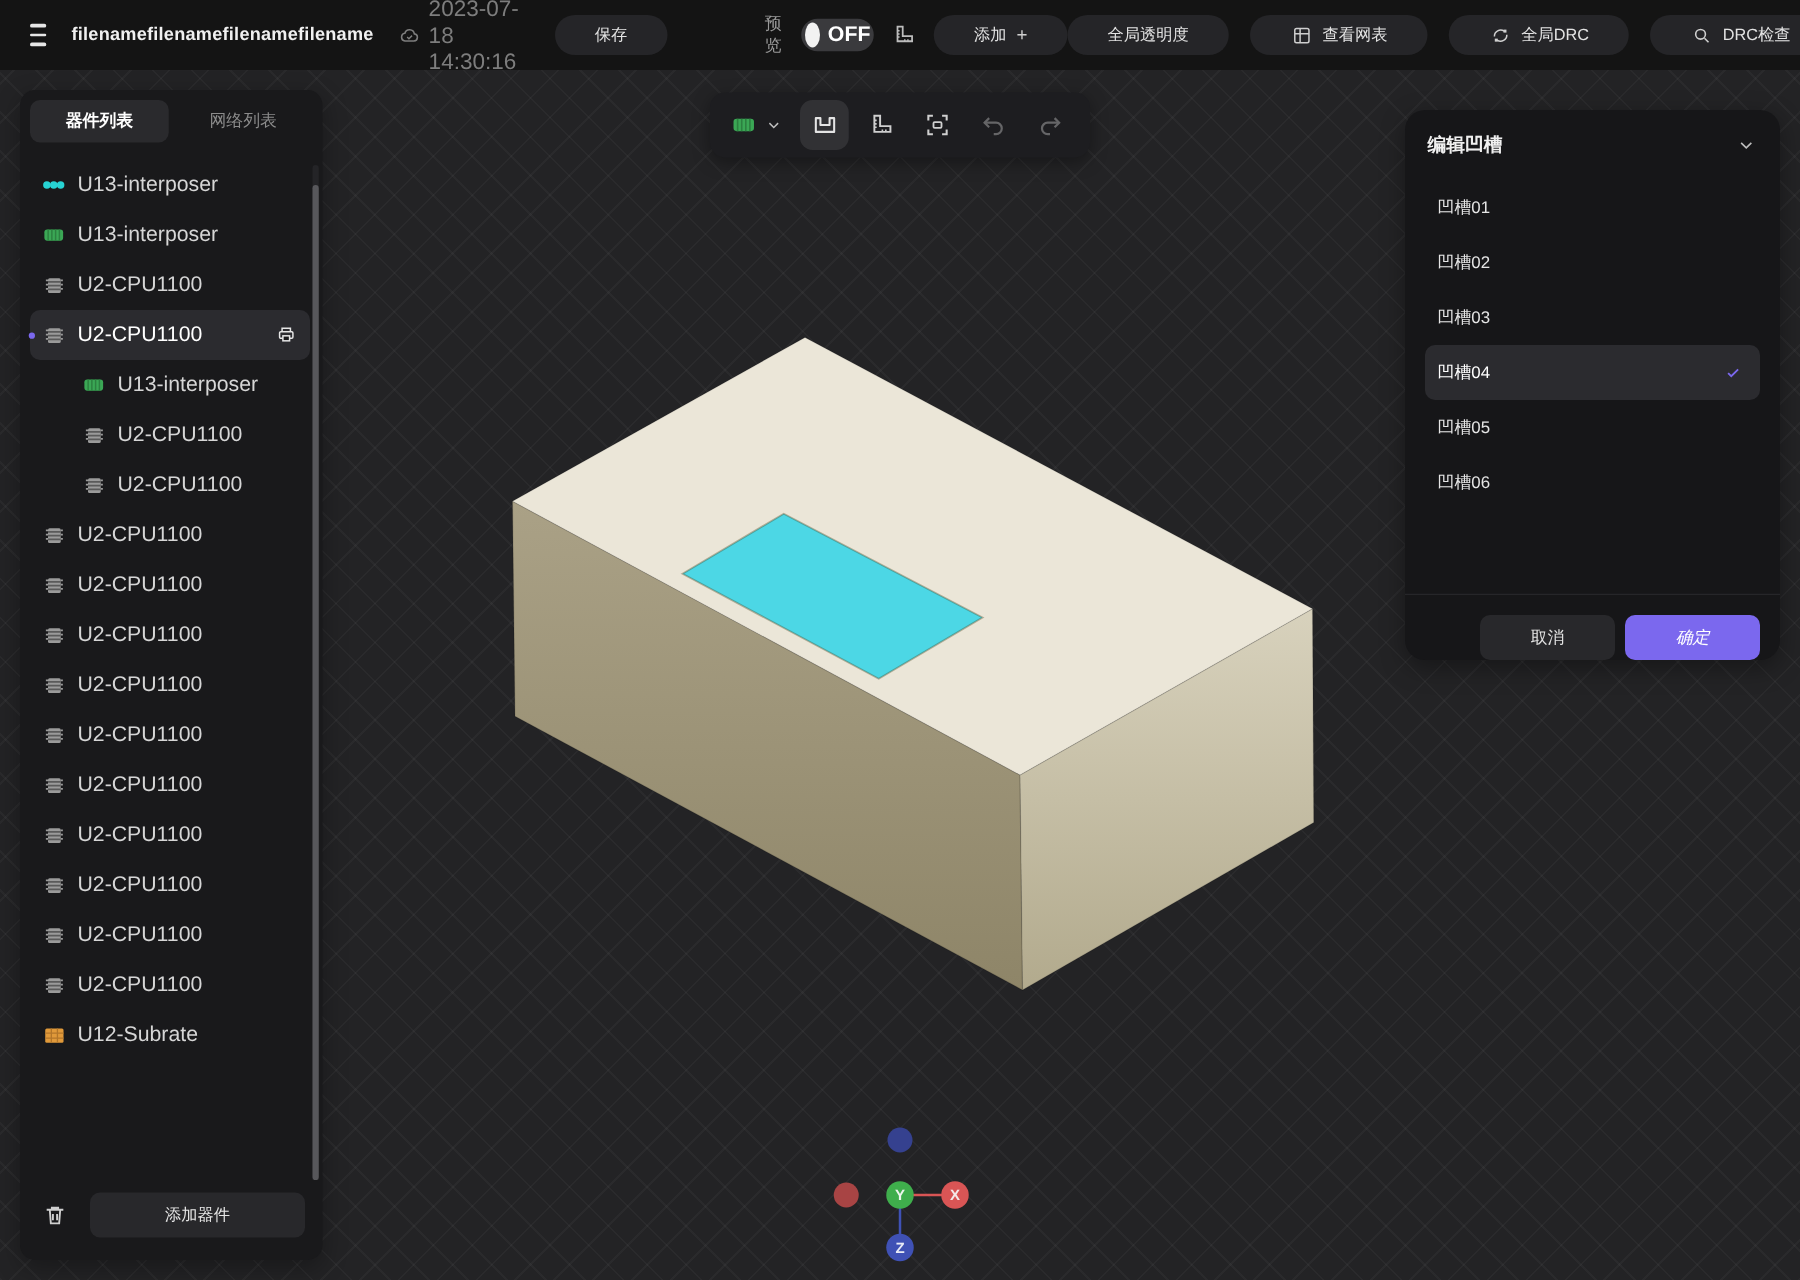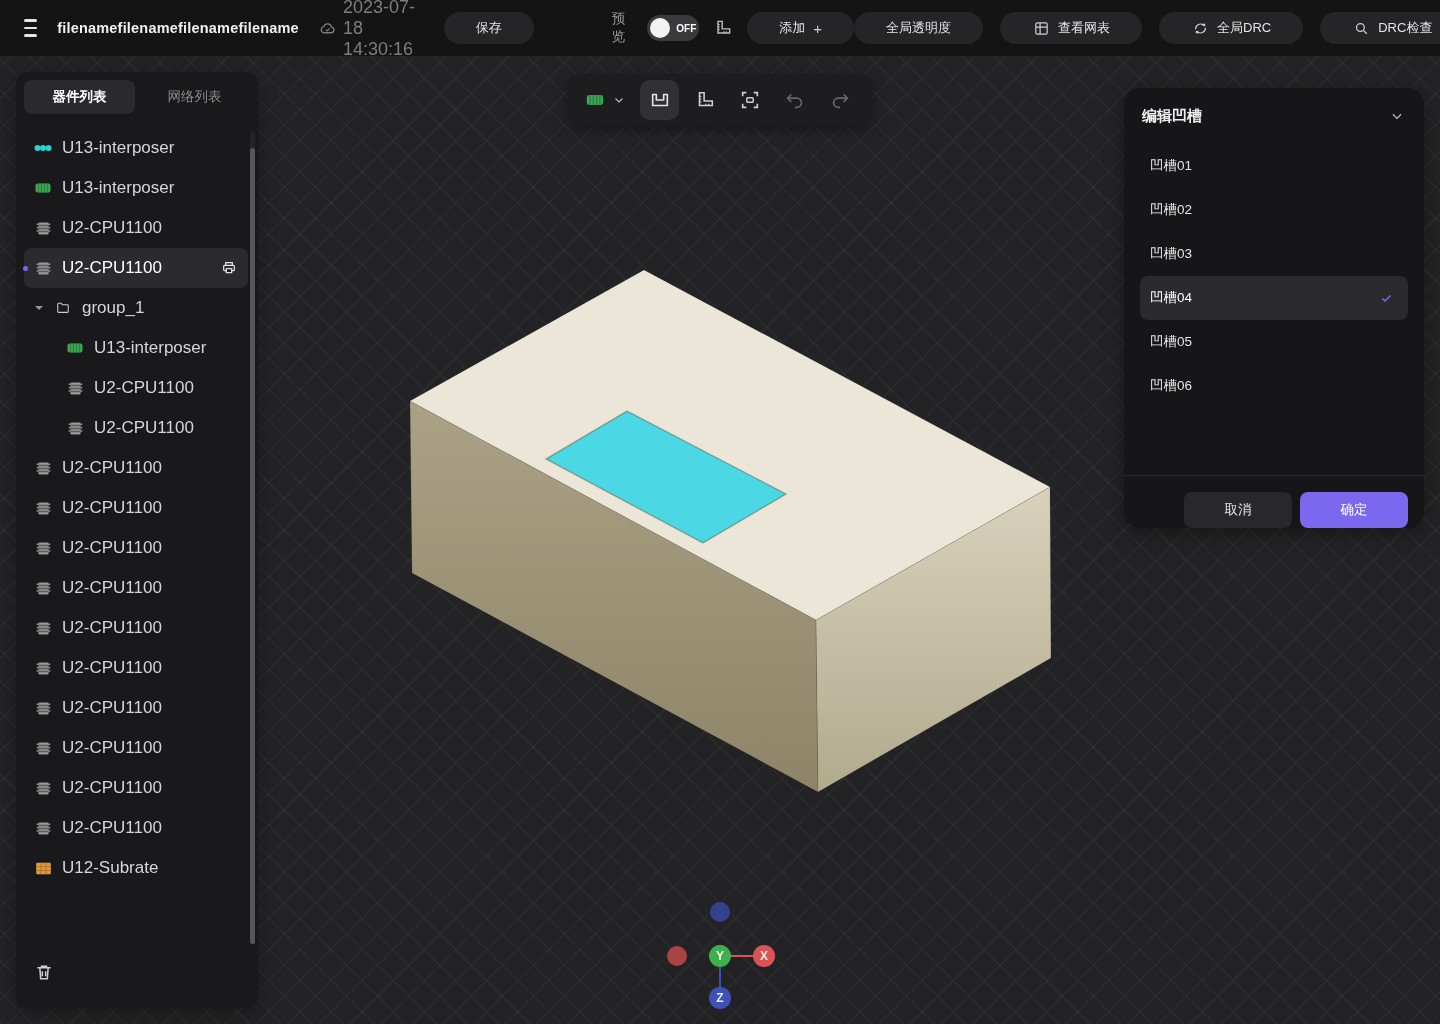--- a/index.html
+++ b/index.html
@@ -15,21 +15,21 @@
   .doc-title { font-size:14.5px; font-weight:700; color:#f0f0f0; letter-spacing:.2px; }
   .saved-at { display:flex; align-items:center; gap:6px; color:#7d7d7d; font-size:18px; }
   .btn { background:#252528; border:none; color:#e3e3e3; font-size:13px; border-radius:16px;
     height:32px; padding:0 32px; cursor:pointer; display:inline-flex; align-items:center; gap:8px;
     font-family:inherit; white-space:nowrap; }
   .tb-center { display:flex; align-items:center; gap:14px; margin-left:78px; }
   .muted-label { color:#9a9a9a; font-size:13.5px; }
   .toggle { width:58px; height:26px; border-radius:13px; background:#3a3a3d; display:flex; align-items:center;
     padding:3px; cursor:pointer; gap:6px; }
   .toggle-knob { width:20px; height:20px; border-radius:50%; background:#f2f2f2; }
-  .toggle-state { font-size:10px; color:#fff; font-weight:600; }
+  .toggle-state { font-size:17px; color:#fff; font-weight:600; }
   .tb-icon { width:22px; height:22px; display:inline-flex; align-items:center; justify-content:center; cursor:pointer; }
   .tb-right { display:flex; align-items:center; gap:17px; margin-left:auto; }
   .plus-glyph { font-size:15px; color:#cfcfcf; line-height:1; }
 
   
   .canvas { position:absolute; top:56px; left:0; width:1440px; height:968px; background-color:#232325;
     background-image:
       repeating-linear-gradient(45deg, rgba(255,255,255,.032) 0 1.5px, transparent 1.5px 22px),
       repeating-linear-gradient(-45deg, rgba(255,255,255,.032) 0 1.5px, transparent 1.5px 22px); }
   .scene-svg { position:absolute; inset:0; }
@@ -79,21 +79,21 @@
   .groove-list { flex:1; padding:0 16px; }
   .groove-row { height:44px; border-radius:8px; display:flex; align-items:center; padding:0 14px 0 10px;
     cursor:pointer; }
   .groove-row.selected { background:#2b2b2f; }
   .groove-label { font-size:13.5px; color:#e5e5e5; }
   .groove-row.selected .groove-label { color:#ffffff; }
   .groove-check { margin-left:auto; display:flex; }
   .panel-footer { border-top:1px solid #262629; padding:16px 16px 0 16px; display:flex; justify-content:flex-end; gap:8px; }
   .pbtn { width:108px; height:36px; border-radius:8px; border:none; font-size:13.5px; cursor:pointer; font-family:inherit; }
   .pbtn-cancel { background:#28282b; color:#e3e3e3; }
-  .pbtn-confirm { color:#ffffff; }
+  .pbtn-confirm { color:#ffffff;font-style:italic; }
 </style>
 </head>
 <body>
 
 <div class="canvas">
   <svg class="scene-svg" viewBox="0 0 1440 968">
     <defs>
       <linearGradient id="gradL" x1="0" y1="0" x2="0" y2="1">
         <stop id="gl1" offset="0" stop-color="#aaa186"></stop>
           <stop id="gl2" offset="1" stop-color="#8e8568"></stop>
@@ -302,33 +302,20 @@
           <span class="row-trailing">
             <span class="icn">
               <svg width="18" height="16" viewBox="0 0 24 24" fill="none" stroke="#e6e6e6" stroke-width="1.8">
                 <path d="M7 8V4h10v4"></path>
                 <rect x="4" y="8" width="16" height="8" rx="1.5"></rect>
                 <rect x="8" y="13" width="8" height="6" fill="#19191b"></rect>
               </svg>
             </span>
           </span>
         </div>
-        <div class="tree-row">
-          <span class="caret">
-            <svg width="10" height="8" viewBox="0 0 10 8">
-              <path d="M1 2l4 4 4-4z" fill="#9a9a9a"></path>
-            </svg>
-          </span>
-          <span class="icn">
-            <svg width="16" height="14" viewBox="0 0 24 24" fill="none" stroke="#cfcfcf" stroke-width="1.8">
-              <path d="M3 7V5.5A1.5 1.5 0 0 1 4.5 4H9l2 2.5h8.5A1.5 1.5 0 0 1 21 8v10a1.5 1.5 0 0 1-1.5 1.5h-15A1.5 1.5 0 0 1 3 18V7z"></path>
-            </svg>
-          </span>
-          <span class="tree-label">group_1</span>
-        </div>
         <div class="tree-row lv1">
           <span class="icn">
             <svg width="18" height="12" viewBox="0 0 22 16">
               <rect x="1" y="2" width="20" height="12" rx="3" fill="#3ba755"></rect>
               <path d="M5 2v12M9 2v12M13 2v12M17 2v12" stroke="#2c8040" stroke-width="1.6"></path>
             </svg>
           </span>
           <span class="tree-label">U13-interposer</span>
         </div>
         <div class="tree-row lv1">
@@ -464,20 +451,21 @@
     <div class="vscroll">
       <div class="vscroll-thumb"></div>
     </div>
   </div>
   <div class="side-footer">
     <button class="trash-btn">
       <svg width="20" height="20" viewBox="0 0 24 24" fill="none" stroke="#cfcfcf" stroke-width="1.8">
         <path d="M4 7h16M9 7V5h6v2M7 7l1 13h8l1-13M10 11v6M14 11v6"></path>
       </svg>
     </button>
+    <button class="add-comp-btn">添加器件</button>
   </div>
 </div>
 
 <div class="panel">
   <div class="panel-head">
     <span class="panel-title">编辑凹槽</span>
     <span class="panel-chevron">
       <svg width="14" height="14" viewBox="0 0 24 24" fill="none" stroke="#bdbdbd" stroke-width="2.2">
         <path d="M5 9l7 7 7-7"></path>
       </svg>

